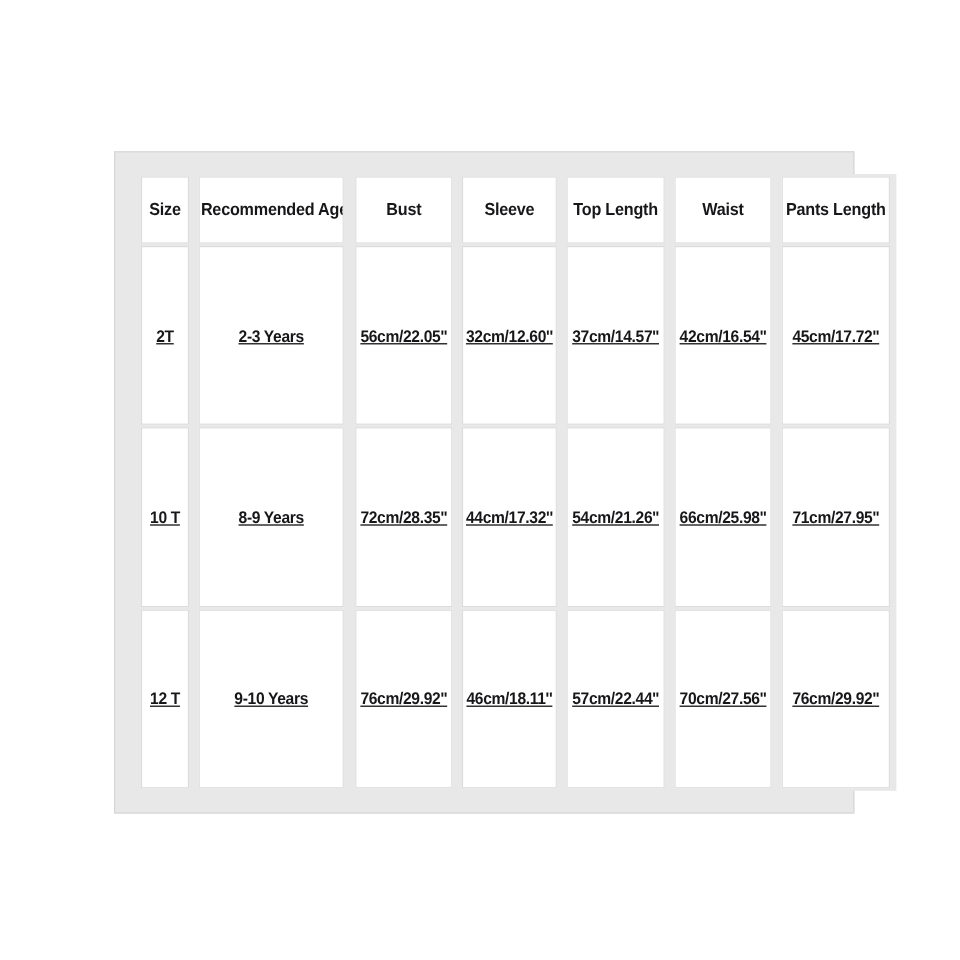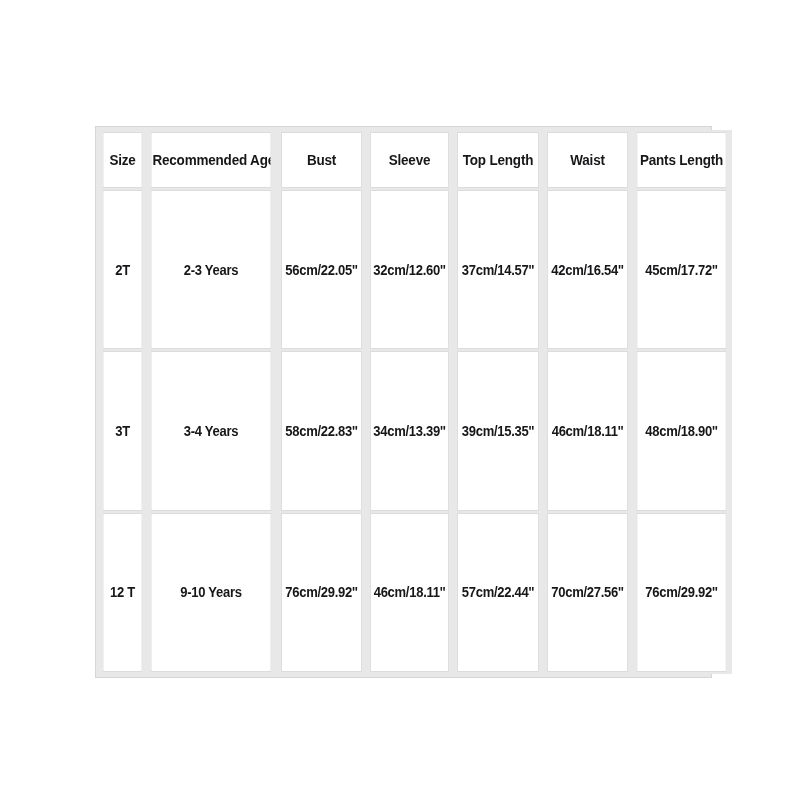--- a/index.html
+++ b/index.html
@@ -26,21 +26,21 @@
   
   #size-chart-wrap {
     position: absolute;
     left: 95px;
     top: 126px;
     width: 617px;
     height: 552px;
     background: #e8e8e8;
     border: 1px solid #d6d6d6;
     box-sizing: border-box;
-    padding: 3px;
+    padding: 18px;
   }
 
   table.size-chart {
     width: 100%;
     height: 100%;
     border-collapse: separate;
     border-spacing: 2px;
     table-layout: fixed;
     background: #e8e8e8;
   }
@@ -74,21 +74,21 @@
   
   col.c-size   { width: 43px; }
   col.c-age    { width: 130px; }
   col.c-bust   { width: 87px; }
   col.c-sleeve { width: 85px; }
   col.c-top    { width: 88px; }
   col.c-waist  { width: 87px; }
   col.c-pants  { width: 97px; }
 
   tr.header-row { height: 56px; }
-  tr.data-row   { height: 55px; }
+  tr.data-row   { height: 55px; text-decoration: underline; }
 
   td.cell-size {
     font-size: 15px;
     letter-spacing: -0.5px;
   }
 </style>
 </head>
 <body>
 
 <div id="page">
@@ -120,34 +120,34 @@
         <tr class="data-row">
           <td class="cell-size">2T</td>
           <td>2-3 Years</td>
           <td>56cm/22.05''</td>
           <td>32cm/12.60''</td>
           <td>37cm/14.57''</td>
           <td>42cm/16.54''</td>
           <td>45cm/17.72''</td>
         </tr>
 
-        <tr class="data-row">
-          <td class="cell-size">3T</td>
-          <td>3-4 Years</td>
-          <td>58cm/22.83''</td>
-          <td>34cm/13.39''</td>
-          <td>39cm/15.35''</td>
-          <td>46cm/18.11''</td>
-          <td>48cm/18.90''</td>
-        </tr>
 
 
 
 
 
+        <tr class="data-row">
+          <td class="cell-size">10 T</td>
+          <td>8-9 Years</td>
+          <td>72cm/28.35''</td>
+          <td>44cm/17.32''</td>
+          <td>54cm/21.26''</td>
+          <td>66cm/25.98''</td>
+          <td>71cm/27.95''</td>
+        </tr>
 
         <tr class="data-row">
           <td class="cell-size">12 T</td>
           <td>9-10 Years</td>
           <td>76cm/29.92''</td>
           <td>46cm/18.11''</td>
           <td>57cm/22.44''</td>
           <td>70cm/27.56''</td>
           <td>76cm/29.92''</td>
         </tr>

